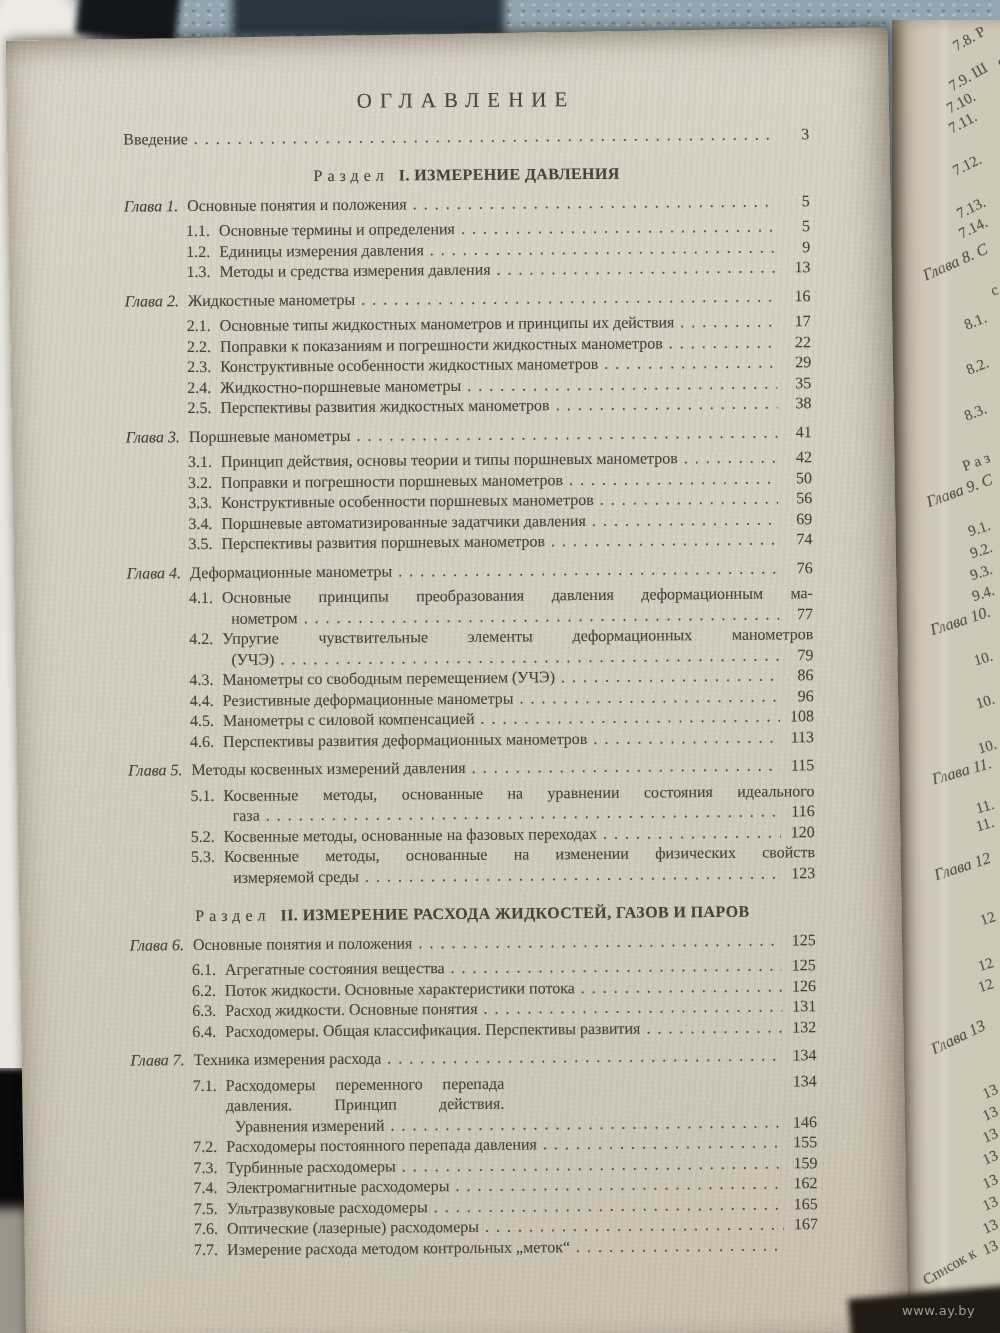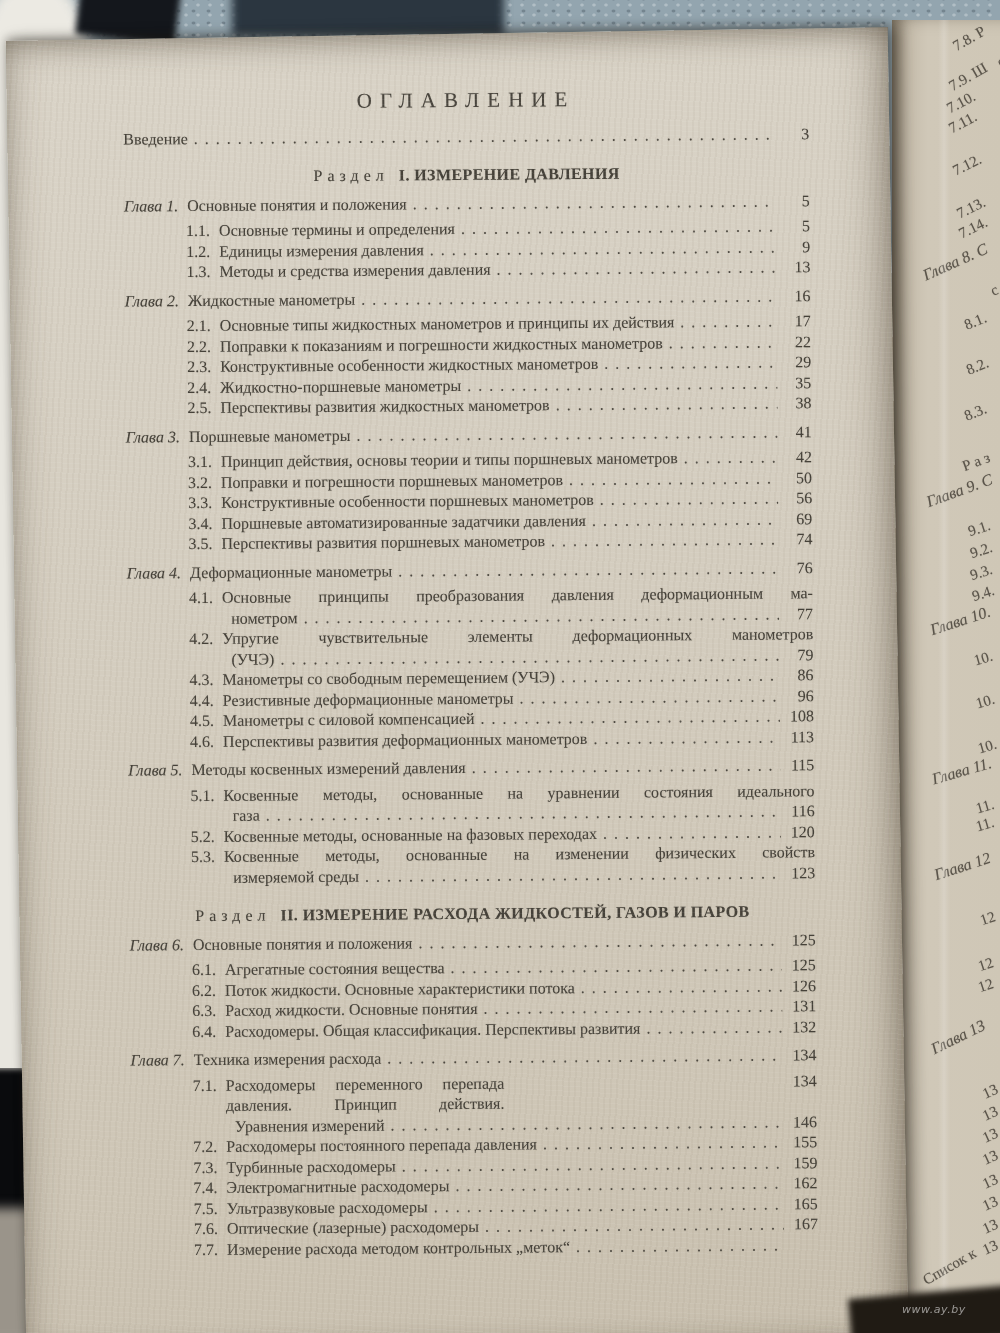--- a/index.html
+++ b/index.html
@@ -58,21 +58,21 @@
   .num{margin-right:9px;white-space:nowrap;}
   .ch .num{font-style:italic;}
   .txt{white-space:nowrap;}
   .txt.just{flex:1;white-space:normal;text-align:justify;text-align-last:justify;}
   .dots{flex:1;overflow:hidden;white-space:nowrap;letter-spacing:7px;
     padding:0 6px;color:#4d4941;min-width:0;}
   .gap{flex:1;}
   .pg{min-width:34px;text-align:right;white-space:nowrap;}
 
   #watermark{position:absolute;left:902px;top:1303px;font-family:"DejaVu Sans","Liberation Sans",sans-serif;
-    font-size:11px;color:rgba(252,252,252,.55);letter-spacing:.5px;font-style:italic;}
+    font-size:13px;color:rgba(252,252,252,.55);letter-spacing:.5px;}
 </style>
 </head>
 <body>
 
 <div class="photo">
   <div class="patch" id="fwhite"></div>
   <div class="patch" id="fwhite2"></div>
   <div class="patch" id="fblacktop"></div>
   <div class="patch" id="fnavy"></div>
   <div class="patch" id="fblackbl"></div>

